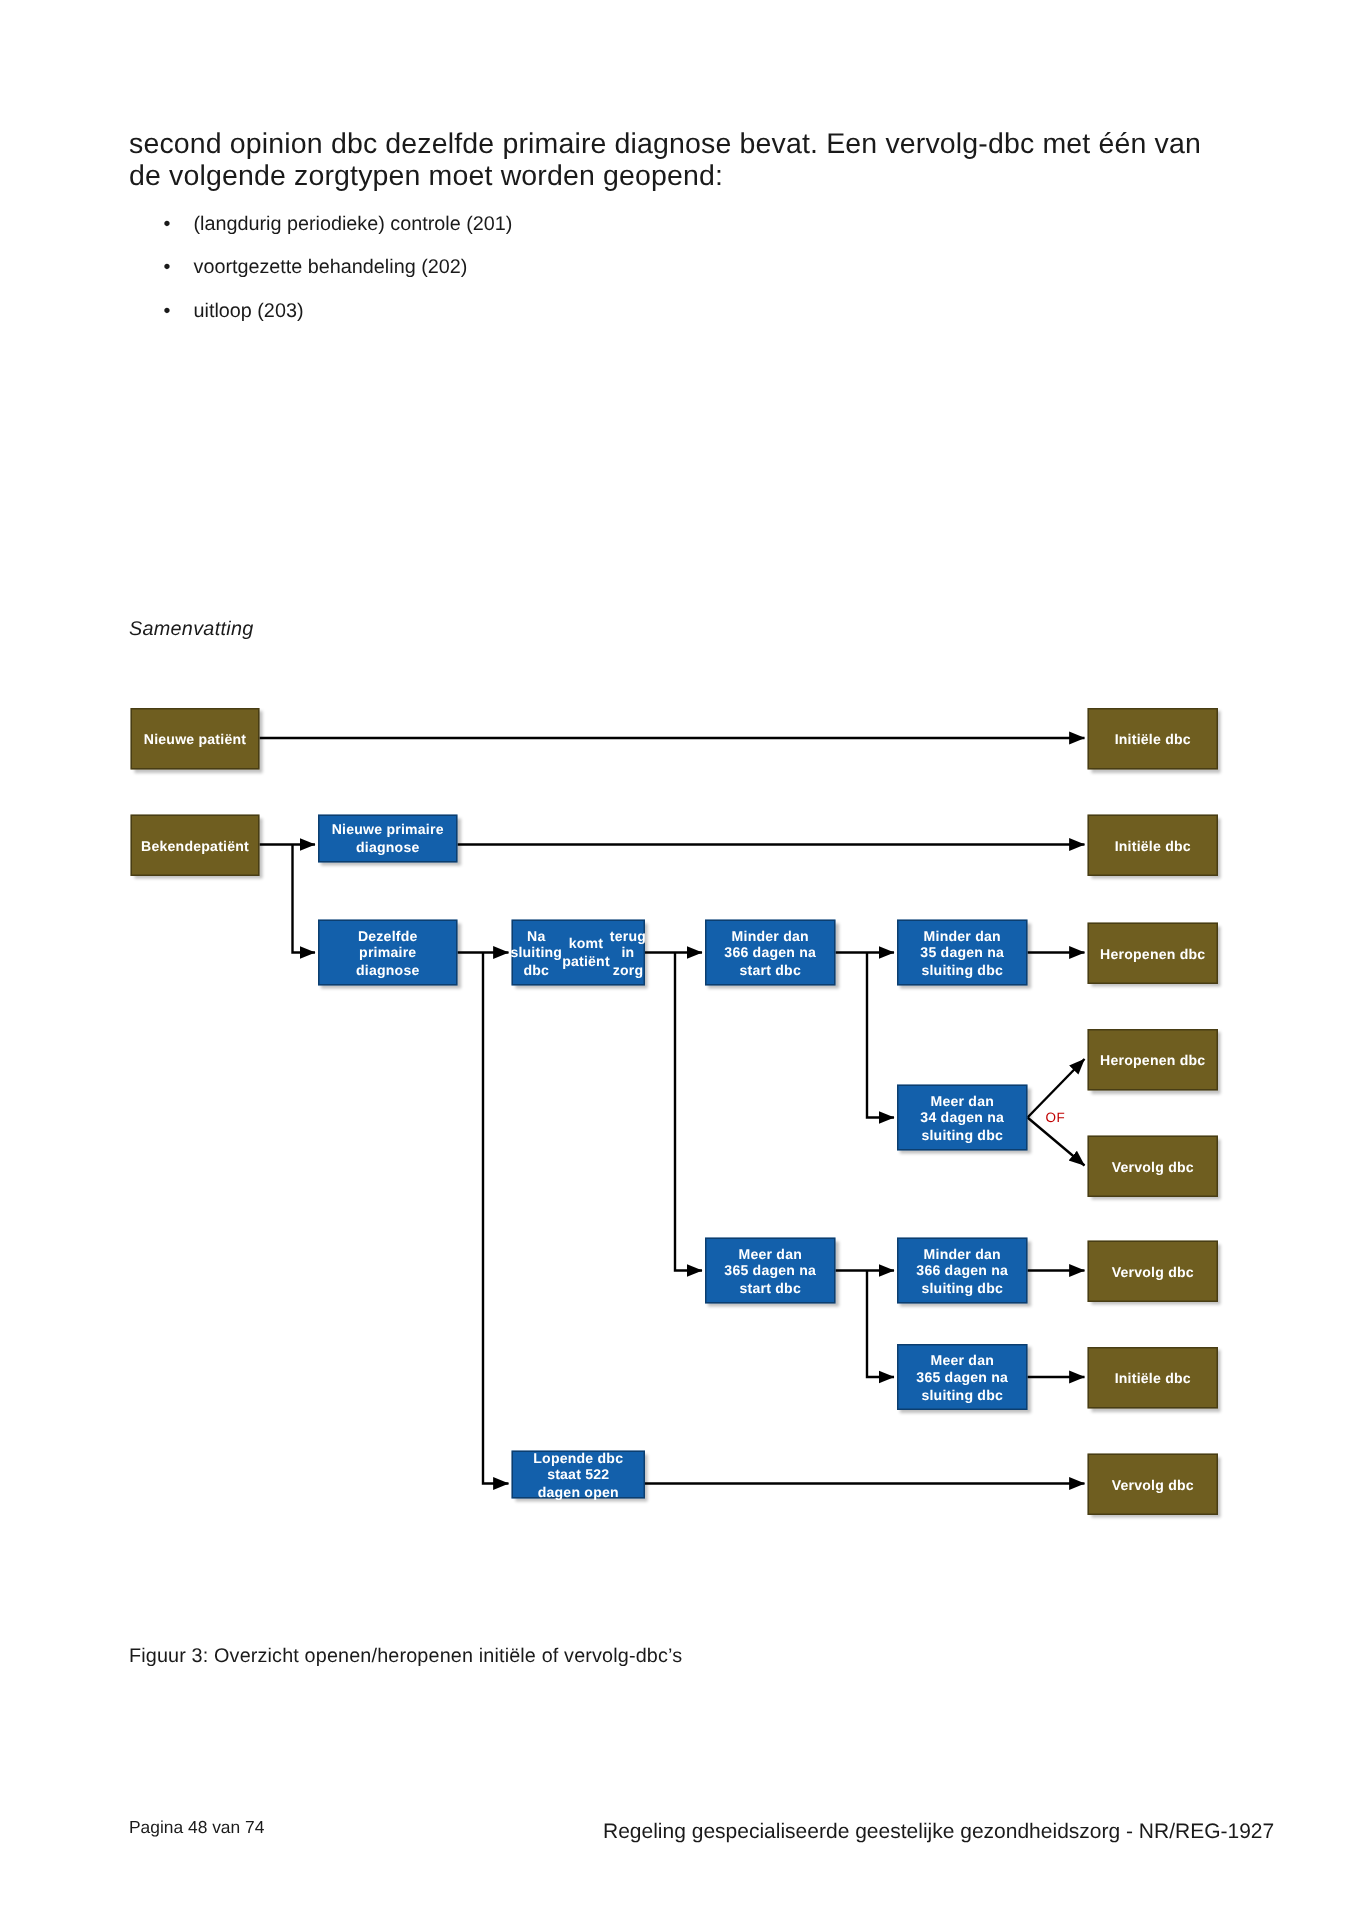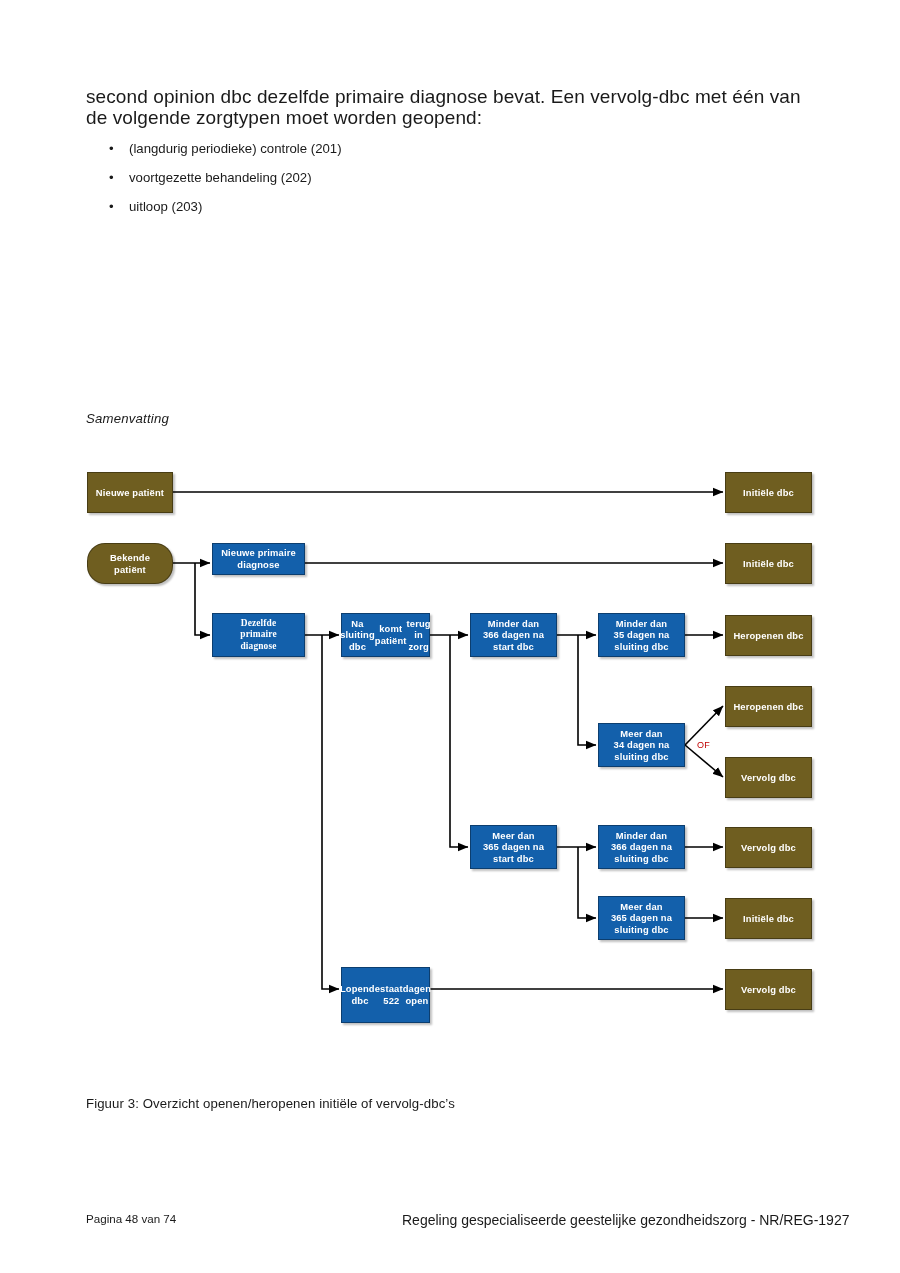--- a/index.html
+++ b/index.html
@@ -209,33 +209,33 @@
       </g>
     </svg>
 
     <div class="node brown" style="left:87px; top:472px; width:86px; height:41px;">
       <span>Nieuwe patiënt</span>
     </div>
     <div class="node brown" style="left:725px; top:472px; width:87px; height:41px;">
       <span>Initiële dbc</span>
     </div>
 
-    <div class="node brown" style="left:87px; top:543px; width:86px; height:41px; flex-direction:column;border-radius:18px;">
+    <div class="node brown" style="left:87px; top:543px; width:86px; height:41px; flex-direction:row;">
       <span>Bekende</span>
       <span>patiënt</span>
     </div>
     <div class="node blue" style="left:212px; top:543px; width:93px; height:32px; flex-direction:column;">
       <span>Nieuwe primaire</span>
       <span>diagnose</span>
     </div>
     <div class="node brown" style="left:725px; top:543px; width:87px; height:41px;">
       <span>Initiële dbc</span>
     </div>
 
-    <div class="node blue" style="left:212px; top:613px; width:93px; height:44px; flex-direction:column;font-family:Liberation Serif, serif;">
+    <div class="node blue" style="left:212px; top:613px; width:93px; height:44px; flex-direction:column;">
       <span>Dezelfde</span>
       <span>primaire</span>
       <span>diagnose</span>
     </div>
     <div class="node blue" style="left:341px; top:613px; width:89px; height:44px; flex-direction:row;">
       <span>Na sluiting dbc</span>
       <span>komt patiënt</span>
       <span>terug in zorg</span>
     </div>
     <div class="node blue" style="left:470px; top:613px; width:87px; height:44px; flex-direction:column;">
@@ -281,21 +281,21 @@
 
     <div class="node blue" style="left:598px; top:896px; width:87px; height:44px; flex-direction:column;">
       <span>Meer dan</span>
       <span>365 dagen na</span>
       <span>sluiting dbc</span>
     </div>
     <div class="node brown" style="left:725px; top:898px; width:87px; height:41px;">
       <span>Initiële dbc</span>
     </div>
 
-    <div class="node blue" style="left:341px; top:967px; width:89px; height:56px; flex-direction:row;">
+    <div class="node blue" style="left:341px; top:967px; width:89px; height:32px; flex-direction:column;">
       <span>Lopende dbc</span>
       <span>staat 522</span>
       <span>dagen open</span>
     </div>
     <div class="node brown" style="left:725px; top:969px; width:87px; height:41px;">
       <span>Vervolg dbc</span>
     </div>
 
   </div>
 

